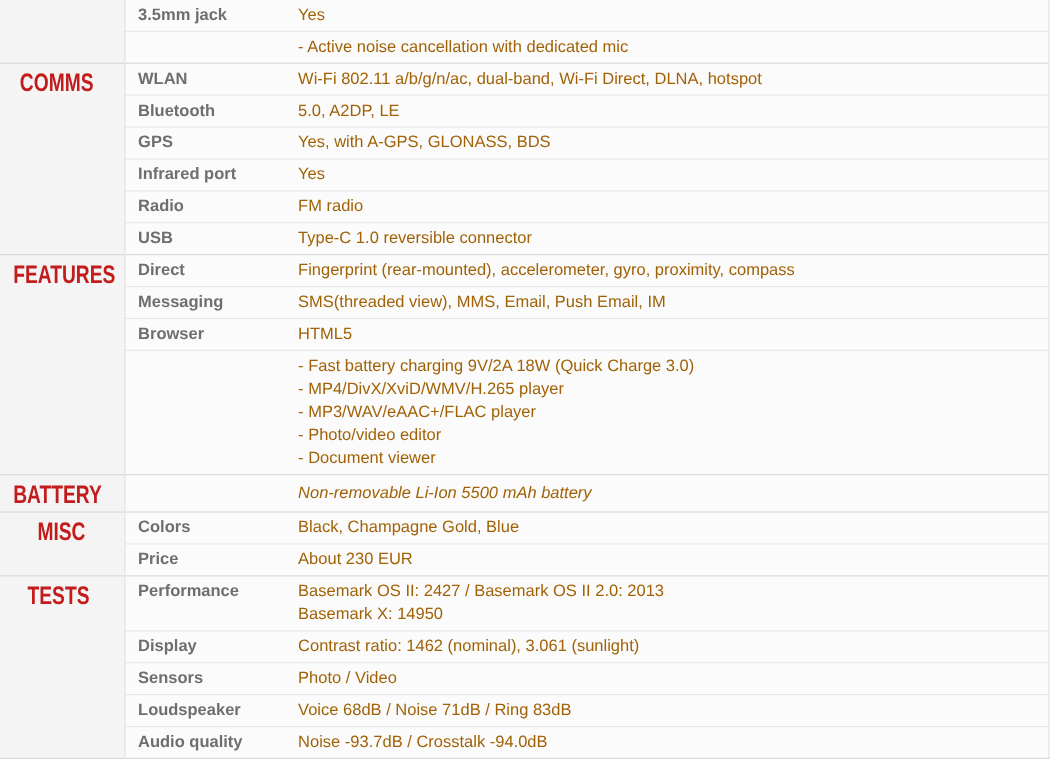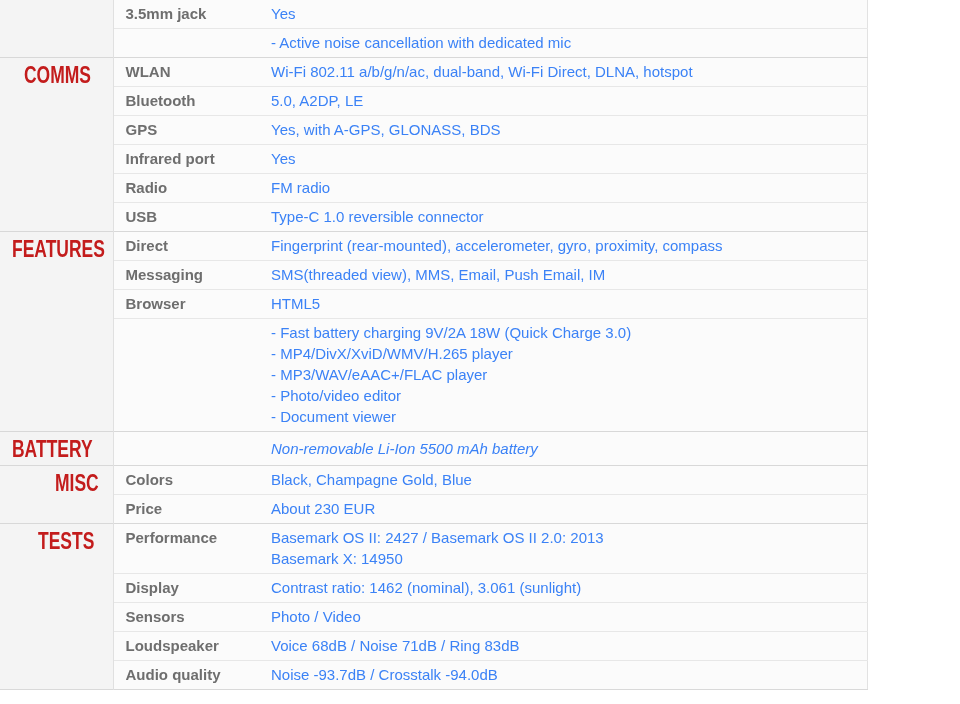--- a/index.html
+++ b/index.html
@@ -7,32 +7,32 @@
     padding: 0;
     background: #ffffff;
     width: 960px;
     height: 704px;
     overflow: hidden;
     font-family: "Liberation Sans", sans-serif;
   }
   table.specs {
     border-collapse: collapse;
     table-layout: fixed;
-    width: 868px;
+    width: 954px;
     background: #fbfbfb;
     border-right: 1px solid #e2e2e2;
     border-bottom: 1px solid #d9d9d9;
   }
   col.c-cat { width: 113px; }
   col.c-ttl { width: 147px; }
   th.cat {
     background: #f4f4f4;
     border-right: 1px solid #e0e0e0;
     vertical-align: top;
-    text-align: right;
+    text-align: center;
     padding: 5px 0 0 12px;
     font-weight: normal;
     text-decoration: underline;
   }
   th.cat span {
     display: inline-block;
     font-size: 23px;
     line-height: 24px;
     font-weight: bold;
     color: #c31c1c;
@@ -46,21 +46,21 @@
     line-height: 21px;
     padding: 3px 10px 4px 0;
     overflow: hidden;
   }
   td.ttl {
     font-weight: bold;
     color: #6e6e6e;
     padding-left: 12px;
   }
   td.nfo {
-    color: #3b82f6;
+    color: #a16207;
     padding-left: 11px;
   }
   td.tall { padding-top: 6px; padding-bottom: 6px; font-style: italic; }
   tr.inner td { border-top: 1px solid #e7e7e7; }
   tr.sec-start td, tr.sec-start th { border-top: 1px solid #d8d8d8; }
 </style>
 </head>
 <body>
 
 <table class="specs">

